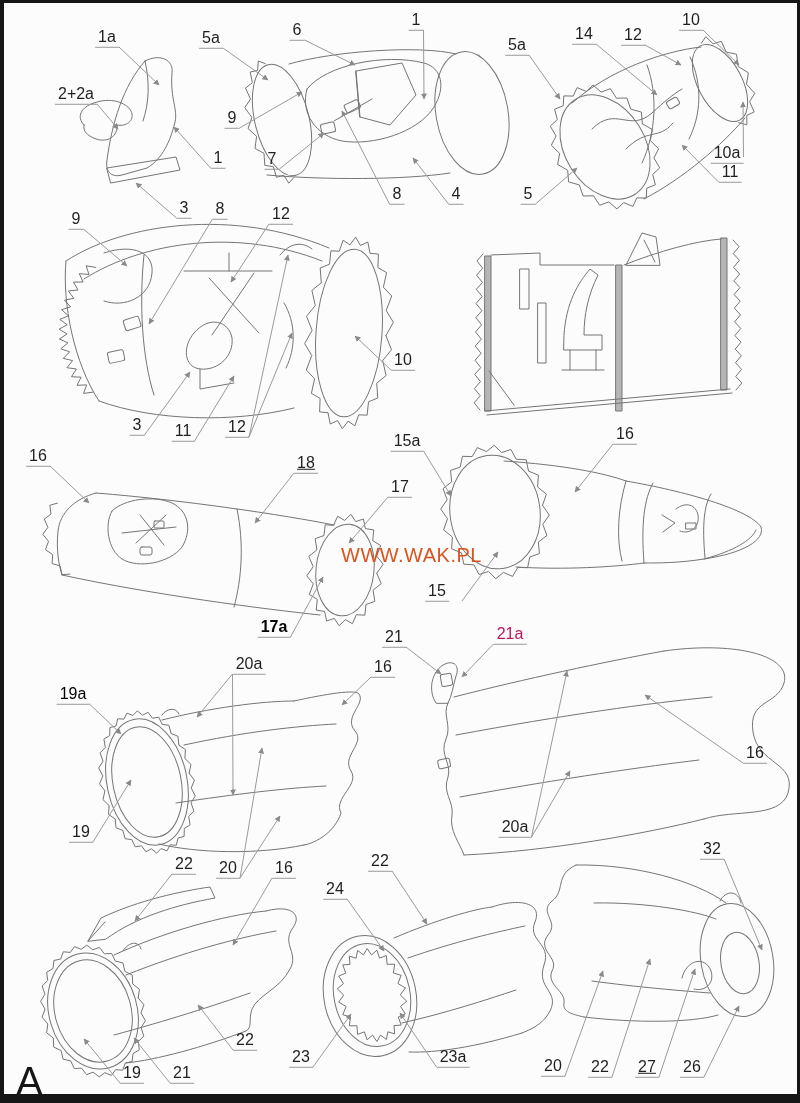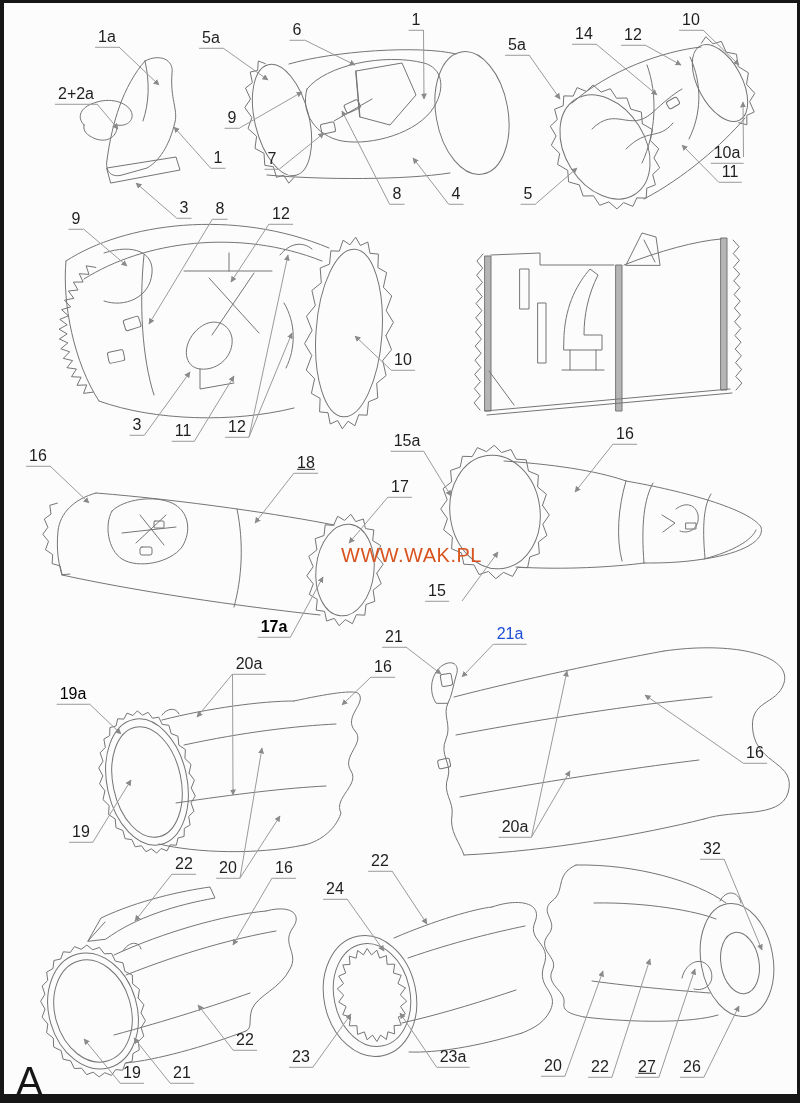--- a/index.html
+++ b/index.html
@@ -304,21 +304,21 @@
     <div class="part-label" style="left: 270px; top: 626px; color: #000000; border-bottom-color: rgb(154, 154, 154); font-weight: bold;">17a</div>
     <div class="part-label" style="left: 403px; top: 440px; color: rgb(31, 31, 31); border-bottom-color: rgb(154, 154, 154);">15a</div>
     <div class="part-label" style="left: 621px; top: 433px; color: rgb(31, 31, 31); border-bottom-color: rgb(154, 154, 154);">16</div>
     <div class="part-label" style="left: 433px; top: 590px; color: rgb(31, 31, 31); border-bottom-color: rgb(154, 154, 154);">15</div>
     <div class="part-label" style="left: 69px; top: 693px; color: #000000; border-bottom-color: rgb(154, 154, 154);">19a</div>
     <div class="part-label" style="left: 245px; top: 663px; color: rgb(31, 31, 31); border-bottom-color: rgb(154, 154, 154);">20a</div>
     <div class="part-label" style="left: 379px; top: 666px; color: rgb(31, 31, 31); border-bottom-color: rgb(154, 154, 154);">16</div>
     <div class="part-label" style="left: 77px; top: 831px; color: rgb(31, 31, 31); border-bottom-color: rgb(154, 154, 154);">19</div>
     <div class="part-label" style="left: 224px; top: 867px; color: rgb(31, 31, 31); border-bottom-color: rgb(154, 154, 154);">20</div>
     <div class="part-label" style="left: 390px; top: 636px; color: rgb(31, 31, 31); border-bottom-color: rgb(154, 154, 154);">21</div>
-    <div class="part-label" style="left: 506px; top: 633px; color: #1d4ed8; border-bottom-color: rgb(154, 154, 154);">21a</div>
+    <div class="part-label" style="left: 506px; top: 633px; color: #be185d; border-bottom-color: rgb(154, 154, 154);">21a</div>
     <div class="part-label" style="left: 751px; top: 752px; color: rgb(31, 31, 31); border-bottom-color: rgb(154, 154, 154);">16</div>
     <div class="part-label" style="left: 511px; top: 826px; color: rgb(31, 31, 31); border-bottom-color: rgb(154, 154, 154);">20a</div>
     <div class="part-label" style="left: 180px; top: 863px; color: rgb(31, 31, 31); border-bottom-color: rgb(154, 154, 154);">22</div>
     <div class="part-label" style="left: 280px; top: 867px; color: rgb(31, 31, 31); border-bottom-color: rgb(154, 154, 154);">16</div>
     <div class="part-label" style="left: 241px; top: 1039px; color: rgb(31, 31, 31); border-bottom-color: rgb(154, 154, 154);">22</div>
     <div class="part-label" style="left: 128px; top: 1072px; color: rgb(31, 31, 31); border-bottom-color: rgb(154, 154, 154);">19</div>
     <div class="part-label" style="left: 178px; top: 1072px; color: rgb(31, 31, 31); border-bottom-color: rgb(154, 154, 154);">21</div>
     <div class="part-label" style="left: 376px; top: 860px; color: rgb(31, 31, 31); border-bottom-color: rgb(154, 154, 154);">22</div>
     <div class="part-label" style="left: 331px; top: 888px; color: rgb(31, 31, 31); border-bottom-color: rgb(154, 154, 154);">24</div>
     <div class="part-label" style="left: 297px; top: 1056px; color: rgb(31, 31, 31); border-bottom-color: rgb(154, 154, 154);">23</div>

